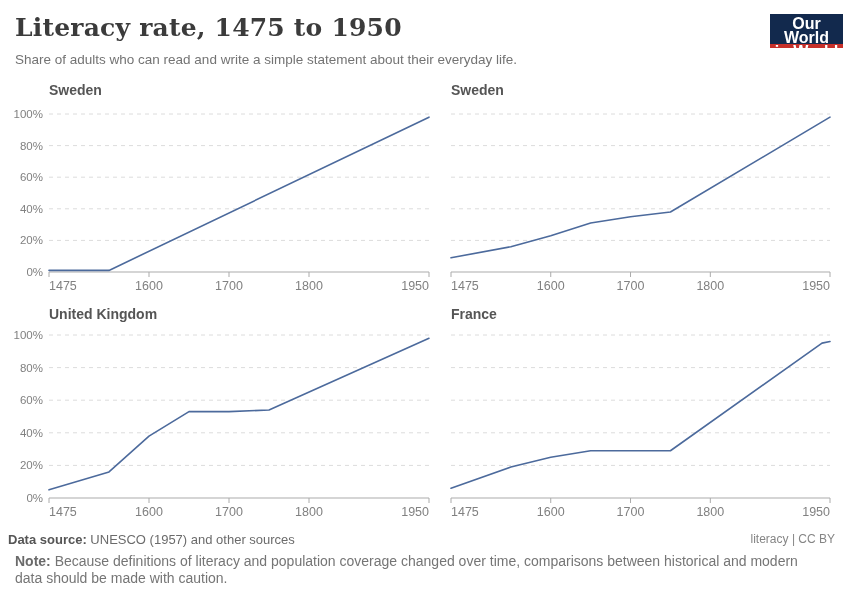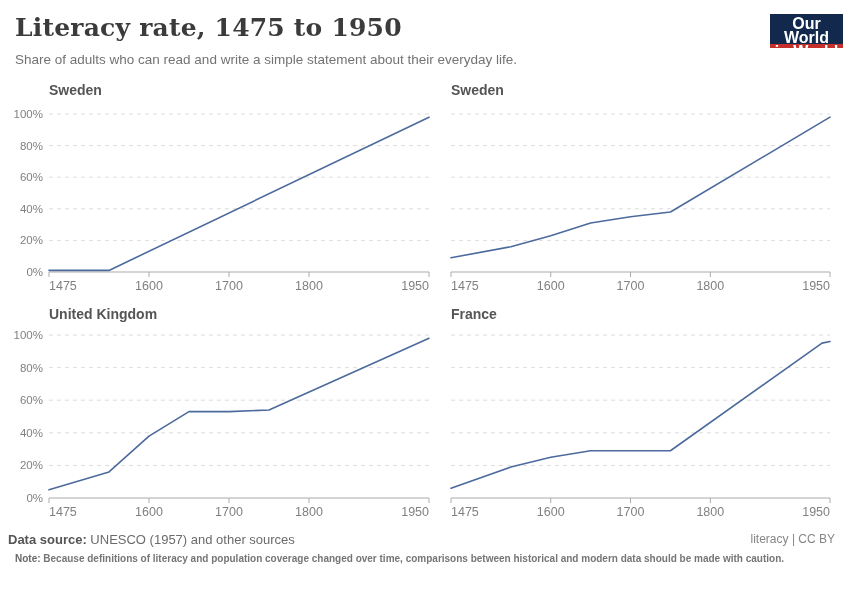--- a/index.html
+++ b/index.html
@@ -43,21 +43,21 @@
   
   .source-row {
     position:absolute; left:8px; top:532px; font-size:13px; color:#6b6b6b;
   }
   .source-row b { color:#555555; }
   .rights {
     position:absolute; right:15px; top:532px; font-size:12px; color:#858585;
   }
   .note {
     position:absolute; left:15px; top:553px; width:805px;
-    font-size:10px; line-height:1.24; color:#757575;font-weight:bold;
+    font-size:14px; line-height:1.24; color:#757575;
   }
   .note b { color:#6a6a6a; }
 </style>
 </head>
 <body>
 
 <div class="page">
 
   <h1 class="main-title">Literacy rate, 1475 to 1950</h1>
   <p class="subtitle">Share of adults who can read and write a simple statement about their everyday life.</p>

